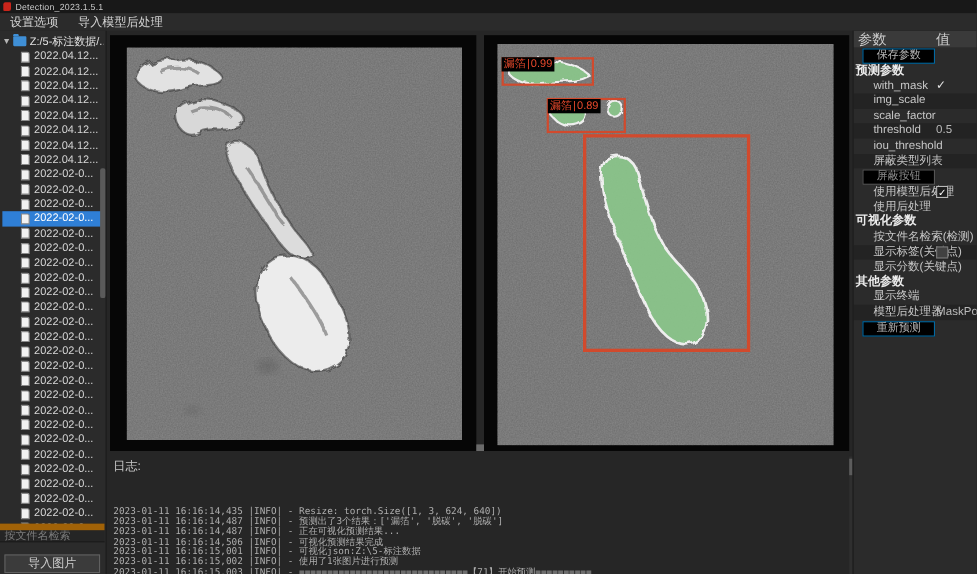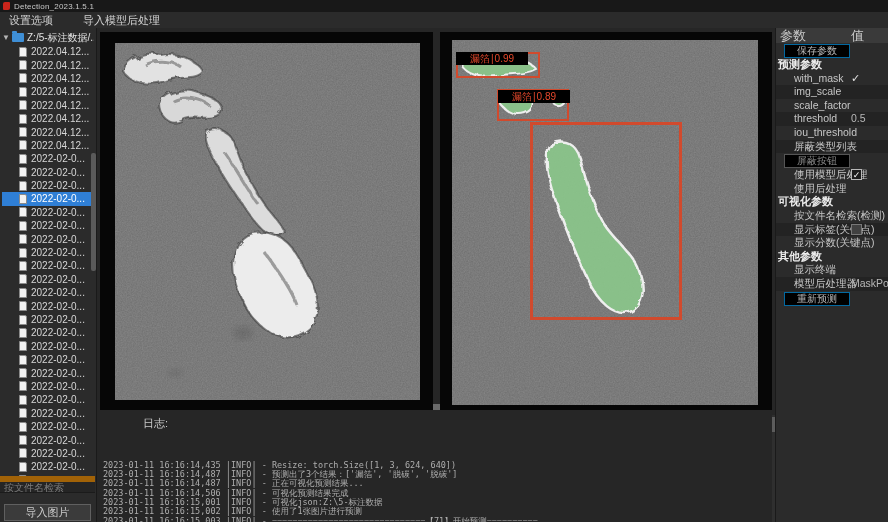--- a/index.html
+++ b/index.html
@@ -8,21 +8,21 @@
     background:#262626;font-family:"Liberation Sans",sans-serif;
     -webkit-font-smoothing:antialiased;
   }
   
   .titlebar{position:absolute;left:0;top:0;width:888px;height:12px;background:#181818;
     display:flex;align-items:center;gap:4px;padding-left:3px;box-sizing:border-box;}
   .app-icon{width:7px;height:8px;background:#c9251b;border-radius:2px 1px 2px 1px;}
   .titlebar .title{font-size:8px;color:#c8c8c8;letter-spacing:.2px;}
   
   .menubar{position:absolute;left:0;top:12px;width:888px;height:16px;background:#2b2b2b;
-    display:flex;align-items:center;gap:16px;padding-left:2px;box-sizing:border-box;}
+    display:flex;align-items:center;gap:4px;padding-left:2px;box-sizing:border-box;}
   .menu-item{font-size:11px;color:#d2d2d2;padding:0 7px;cursor:default;}
   
   .sidebar{position:absolute;left:0;top:28px;width:97px;bottom:0;background:#2b2b2b;
     border-right:1px solid #1a1a1a;box-sizing:border-box;overflow:hidden;}
   .tree{position:absolute;left:2px;top:2px;right:2px;height:458px;overflow:hidden;font-size:10px;}
   .tree-root{height:15px;display:flex;align-items:center;gap:3px;color:#e2e2e2;white-space:nowrap;}
   .caret{font-size:8px;color:#b5b5b5;width:7px;}
   .folder-ico{width:12px;height:9px;background:#3f8fd6;border-radius:1px;position:relative;flex:none;}
   .folder-ico::before{content:"";position:absolute;left:0;top:-2px;width:5px;height:2px;background:#3f8fd6;border-radius:1px 1px 0 0;}
   .tree-row{height:13.4px;display:flex;align-items:center;gap:4px;padding-left:17px;color:#d6d6d6;white-space:nowrap;cursor:default;}
@@ -41,26 +41,26 @@
   .panel-right{left:440px;width:332px;}
   .img-frame{position:absolute;overflow:hidden;}
   .img-left{left:15px;top:11px;width:305px;height:357px;}
   .img-right{left:12px;top:8px;width:306px;height:365px;}
   .img-frame svg{position:absolute;left:0;top:0;}
   .divider-handle{position:absolute;left:433px;top:404px;width:7px;height:6px;background:#6a6a6a;}
   
   .det-box{position:absolute;border:2px solid #d14a2d;box-sizing:border-box;}
   .det-box.big{border-width:3px;}
   .det-label{position:absolute;background:#000000;color:#e8492c;font-size:10px;line-height:13px;
-    padding:0 14px;white-space:nowrap;}
+    padding:0 2px;white-space:nowrap;}
   .det-label .sep{color:#e8492c;padding:0 1px;}
   .det-label.big{font-size:20px;line-height:25px;padding:0 5px;letter-spacing:1px;}
   
   .log{position:absolute;left:100px;top:414px;width:672px;height:108px;background:#262626;overflow:hidden;}
-  .log-title{font-size:11px;color:#c9c9c9;padding:2px 0 2px 3px;margin-left:40px;}
+  .log-title{font-size:11px;color:#c9c9c9;padding:2px 0 2px 3px;}
   .log-lines{font-family:"DejaVu Sans Mono",monospace;font-size:8.5px;line-height:9.3px;
     color:#aeaeae;white-space:pre;padding-left:3px;}
   .log-scroll{position:absolute;left:772px;top:415px;width:6px;height:107px;background:#2f2f2f;}
   .log-scroll .thumb{width:6px;height:15px;background:#5c5c5c;margin-top:2px;}
   
   .params{position:absolute;left:775px;top:28px;right:0;bottom:0;background:#2b2b2b;
     border-left:1px solid #1a1a1a;box-sizing:border-box;overflow:hidden;}
   .p-header{height:15px;background:#3a3a3a;display:flex;align-items:center;font-size:13px;color:#cacaca;}
   .p-header .c1{width:71px;padding-left:4px;}
   .p-header .c2{padding-left:0;}

